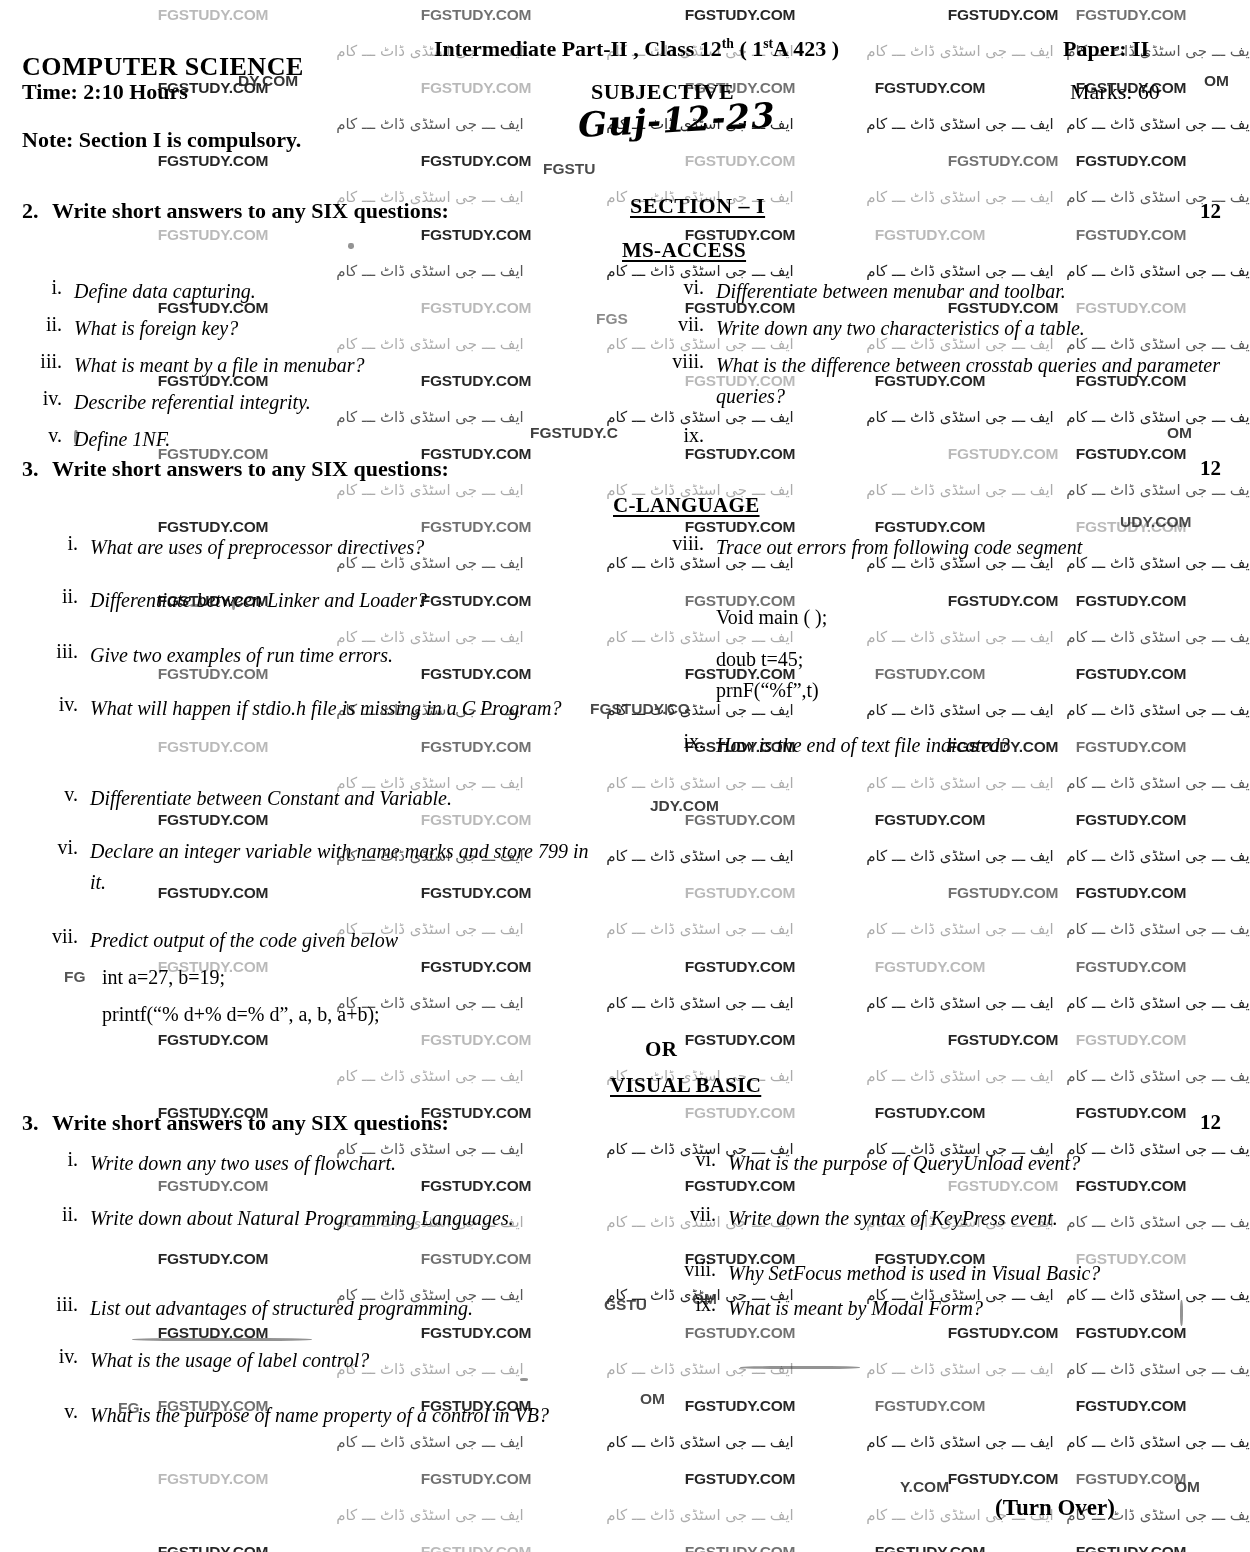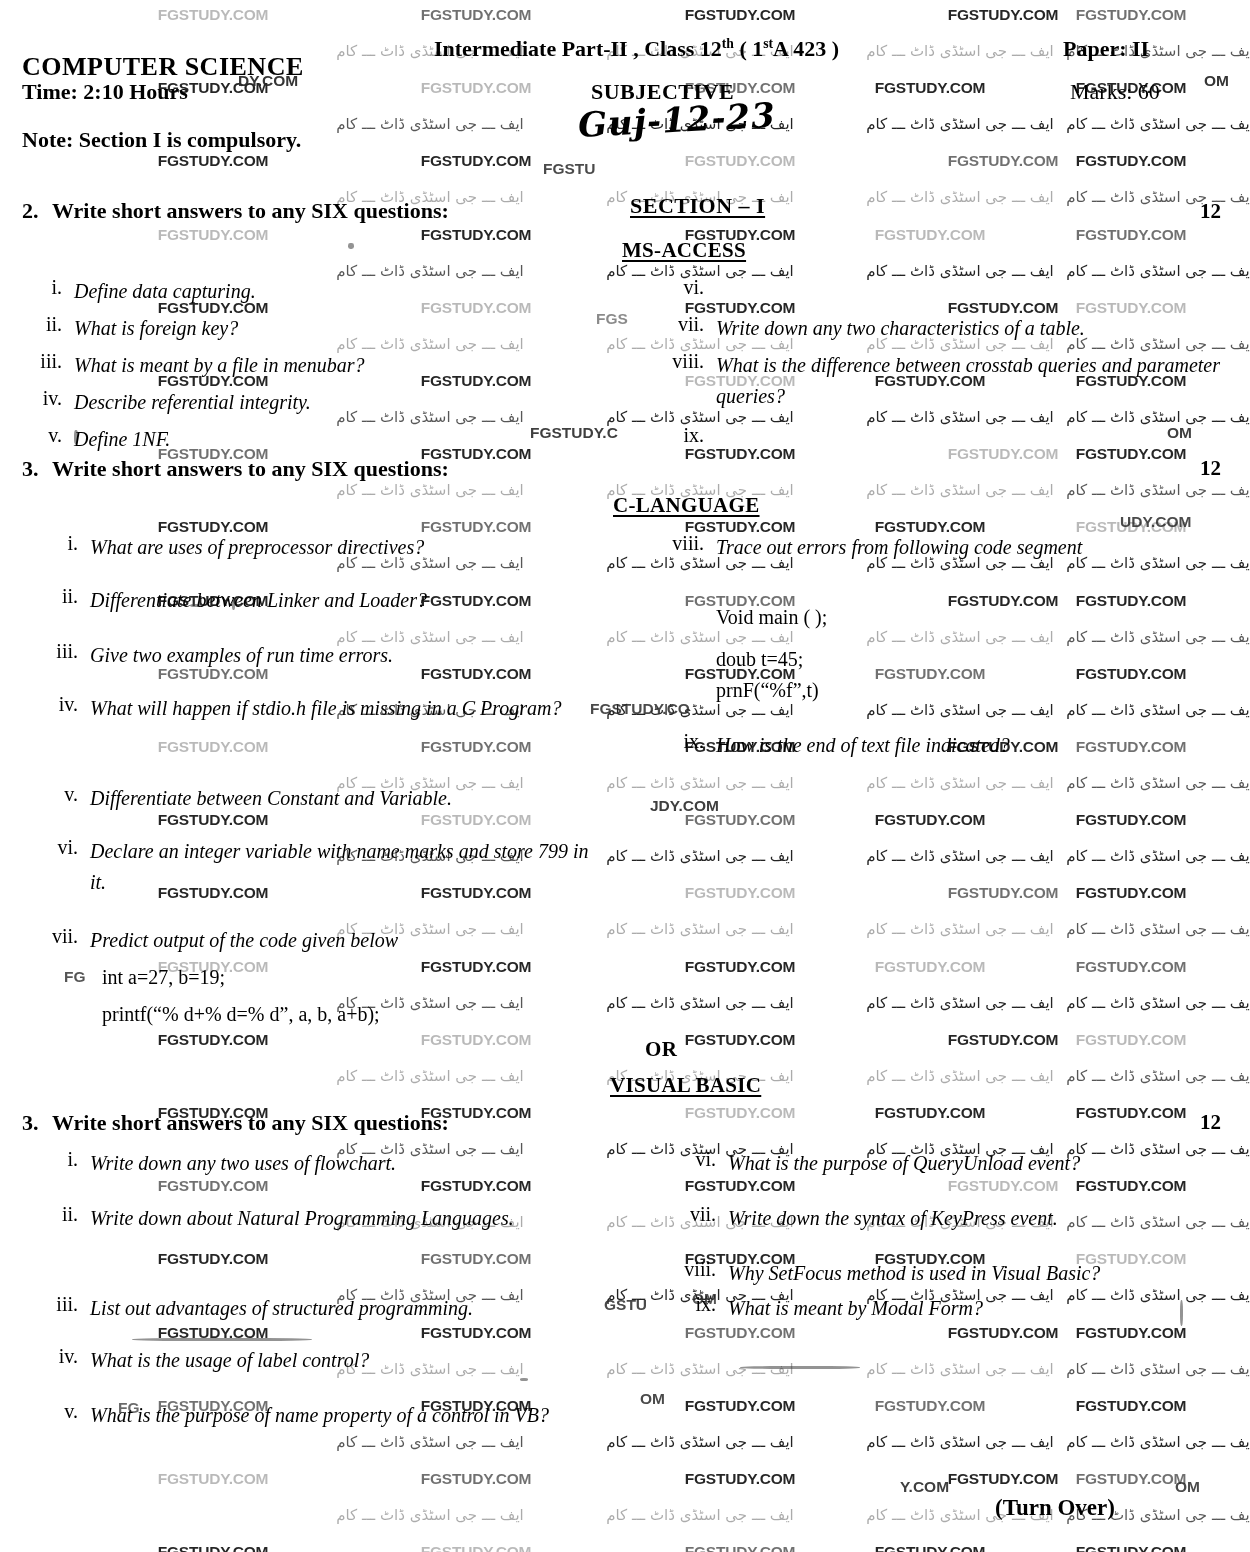--- a/index.html
+++ b/index.html
@@ -398,20 +398,21 @@
     <span class="rn">iv.</span>
     <span class="tx">Describe referential integrity.</span>
   </div>
   <div class="item" style="left:22px; top:424px;">
     <span class="rn">v.</span>
     <span class="tx">Define 1NF.</span>
   </div>
 
   <div class="item" style="left:648px; top:276px;">
     <span class="rn" style="width:68px;">vi.</span>
+    <span class="tx wide">Differentiate between menubar and toolbar.</span>
   </div>
   <div class="item" style="left:648px; top:313px;">
     <span class="rn" style="width:68px;">vii.</span>
     <span class="tx wide">Write down any two characteristics of a table.</span>
   </div>
   <div class="item" style="left:648px; top:350px;">
     <span class="rn" style="width:68px;">viii.</span>
     <span class="tx wide">What is the difference between crosstab queries and parameter queries?</span>
   </div>
   <div class="item" style="left:648px; top:424px;">

